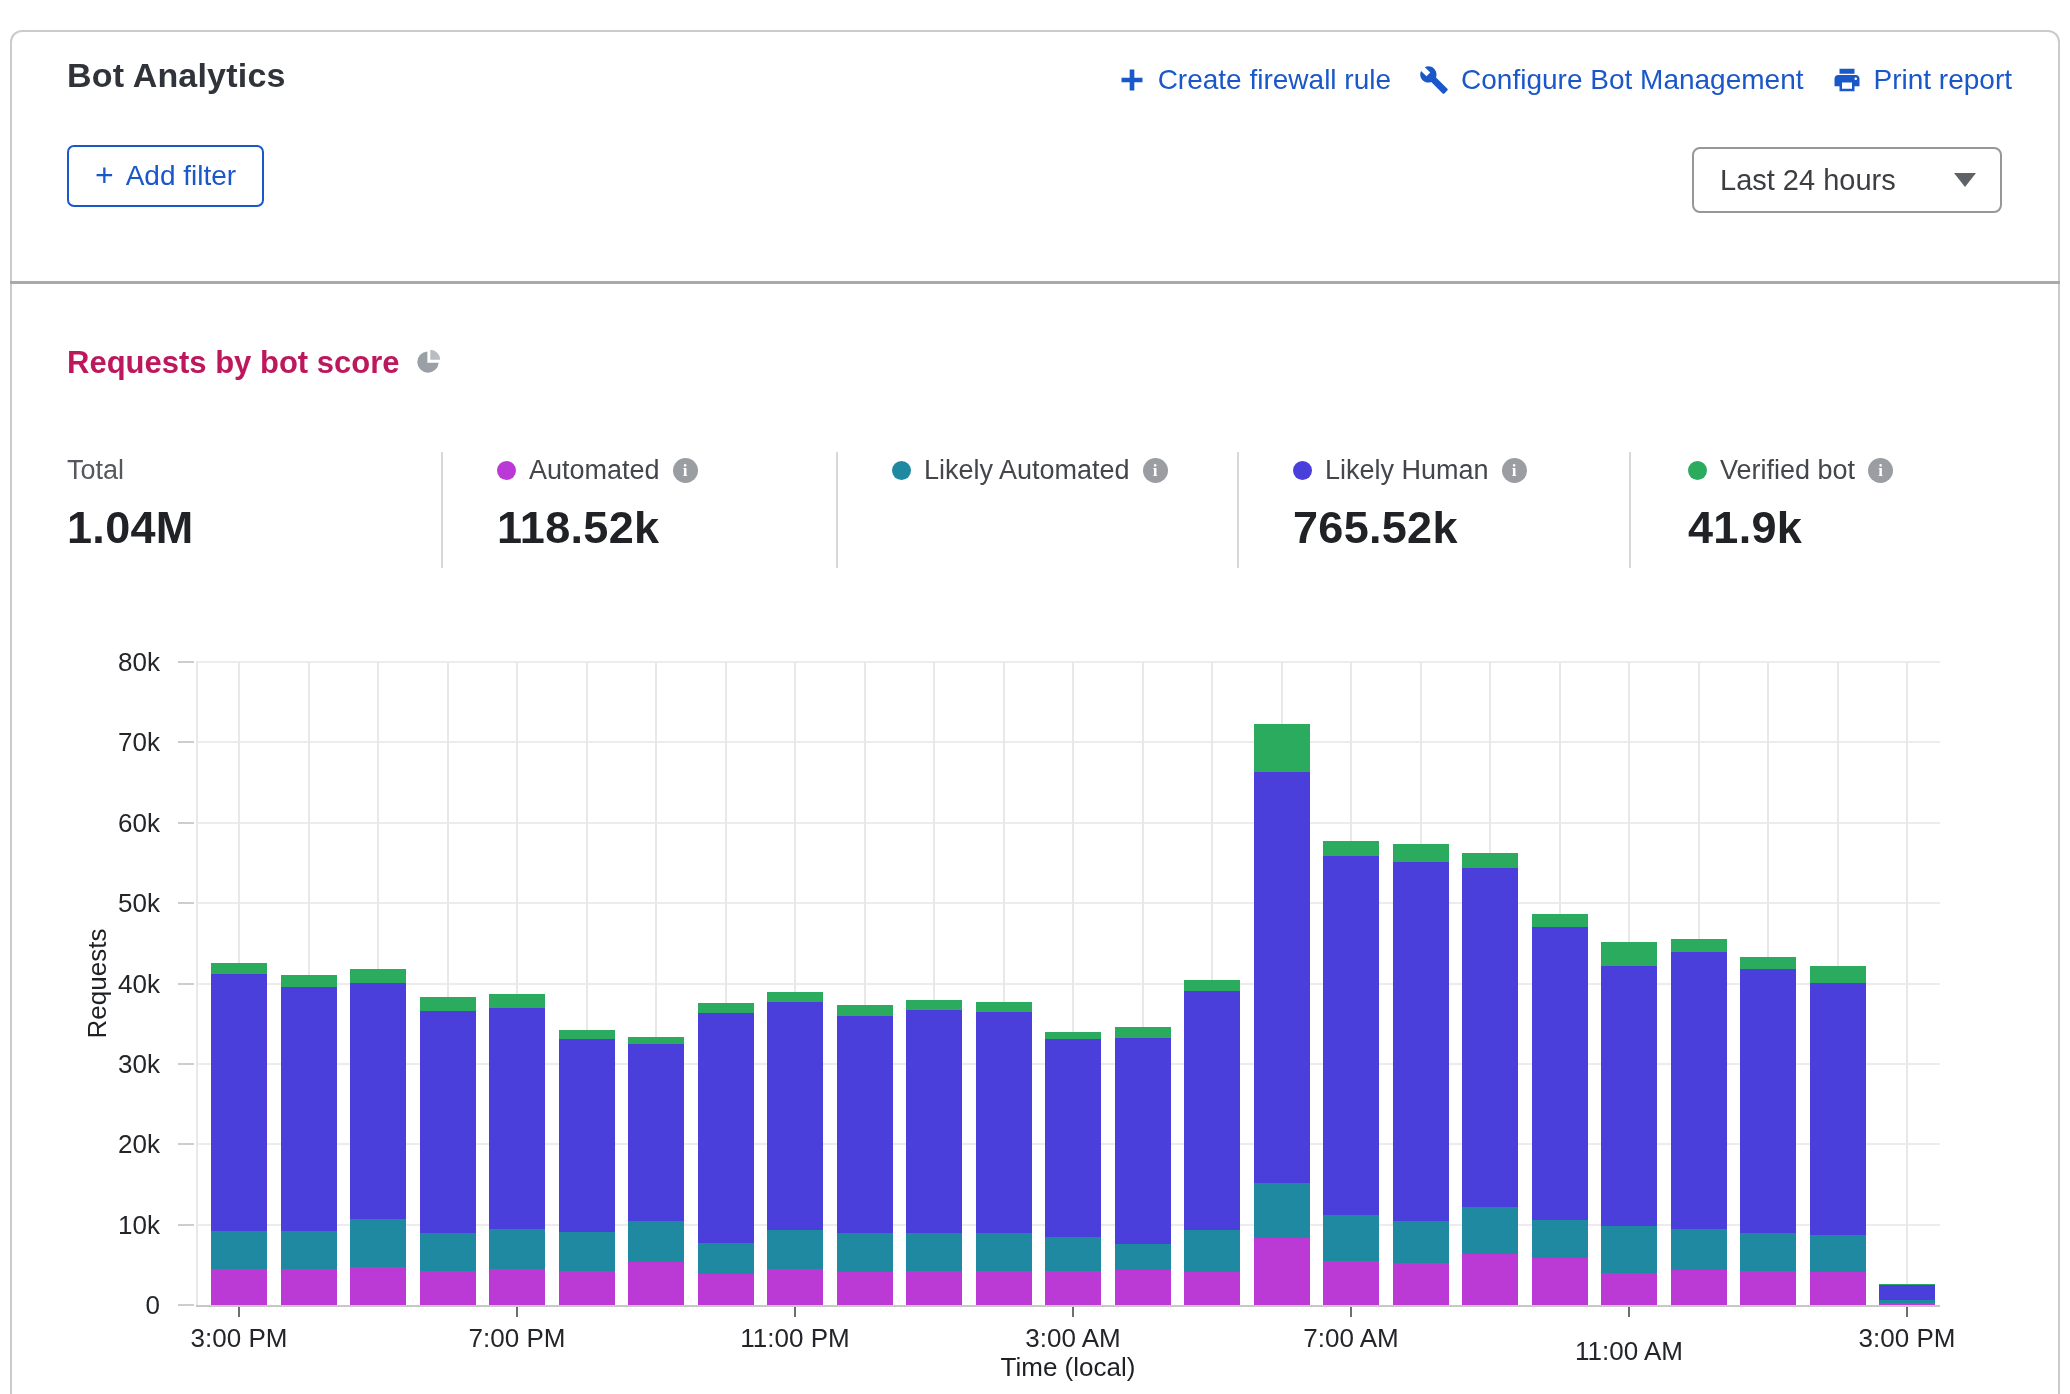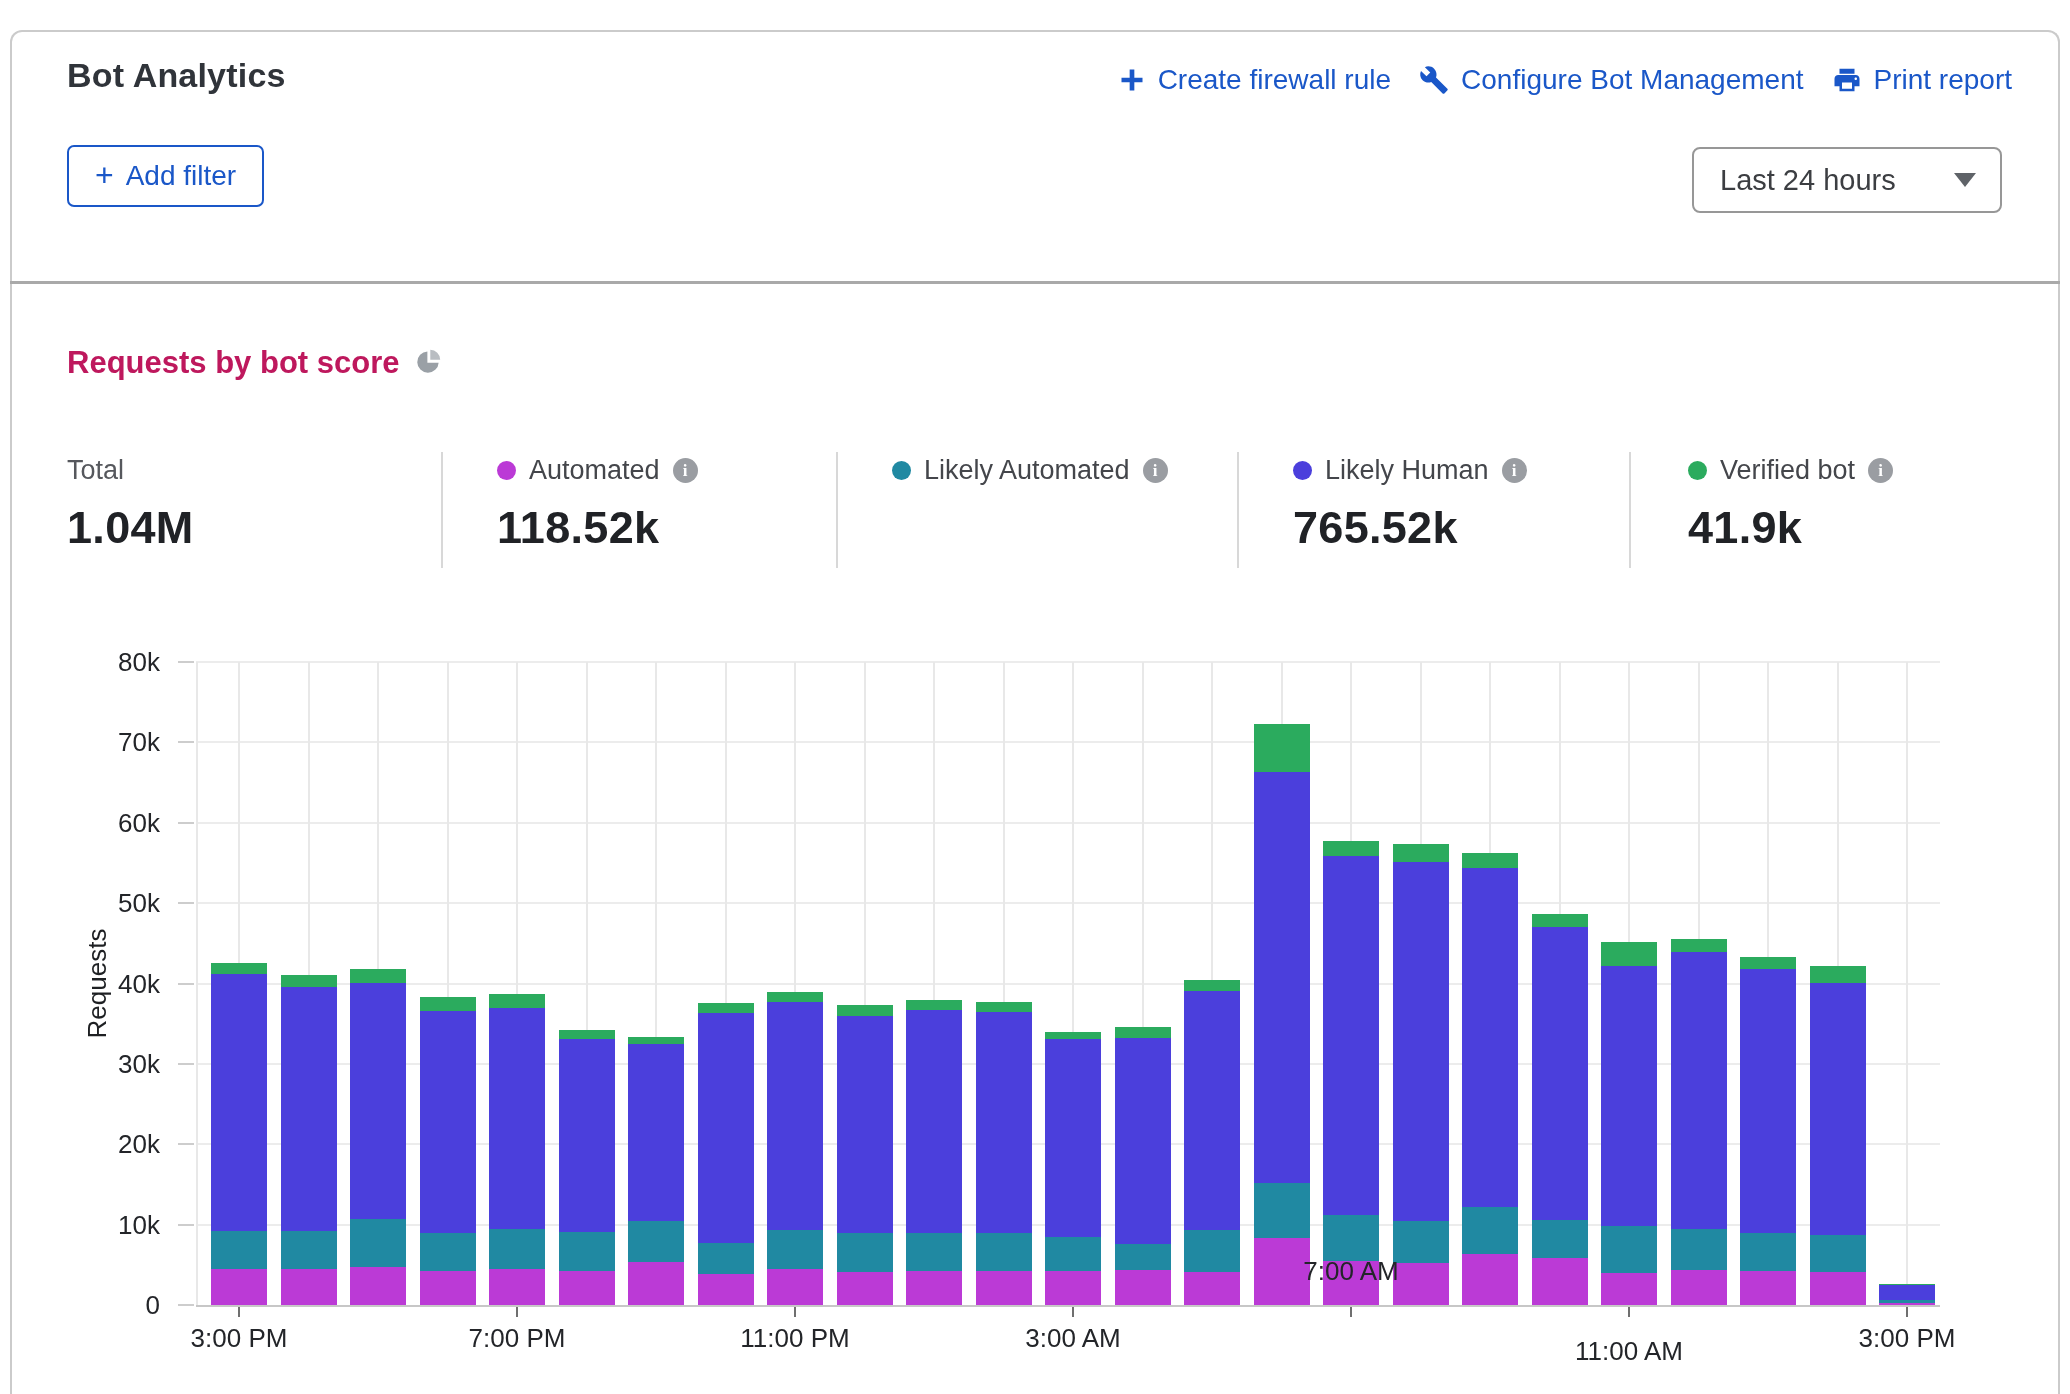--- a/index.html
+++ b/index.html
@@ -175,20 +175,21 @@
   </div>
   <div class="stat-value">41.9k</div>
 </div>
 <div class="stat-divider" style="left:441px;"></div>
 <div class="stat-divider" style="left:836px;"></div>
 <div class="stat-divider" style="left:1237px;"></div>
 <div class="stat-divider" style="left:1629px;"></div>
 
 <div id="chart-layer">
   <div class="axis-title" id="ylabel-title" style="left:-23px; top:968px;">Requests</div>
+  <div class="axis-title" id="xlabel-title" style="left:196px; top:1352px; width:1744px;">Time (local)</div>
 <div class="ytick" style="left: 178px; top: 1304px;"></div>
     <div class="ylab" style="left: 30px; top: 1289px;">0</div>
     <div class="hgrid" style="left: 196px; top: 1223.62px; width: 1744px;"></div>
     <div class="ytick" style="left: 178px; top: 1223.62px;"></div>
     <div class="ylab" style="left: 30px; top: 1208.62px;">10k</div>
     <div class="hgrid" style="left: 196px; top: 1143.25px; width: 1744px;"></div>
     <div class="ytick" style="left: 178px; top: 1143.25px;"></div>
     <div class="ylab" style="left: 30px; top: 1128.25px;">20k</div>
     <div class="hgrid" style="left: 196px; top: 1062.88px; width: 1744px;"></div>
     <div class="ytick" style="left: 178px; top: 1062.88px;"></div>
@@ -387,18 +388,18 @@
     <div class="axis-line" style="left: 196px; top: 1305px; width: 1744px;"></div>
     <div class="xtick" style="left: 238px; top: 1307px;"></div>
     <div class="xlab" style="left: 139px; top: 1323px;">3:00 PM</div>
     <div class="xtick" style="left: 516px; top: 1307px;"></div>
     <div class="xlab" style="left: 417px; top: 1323px;">7:00 PM</div>
     <div class="xtick" style="left: 794px; top: 1307px;"></div>
     <div class="xlab" style="left: 695px; top: 1323px;">11:00 PM</div>
     <div class="xtick" style="left: 1072px; top: 1307px;"></div>
     <div class="xlab" style="left: 973px; top: 1323px;">3:00 AM</div>
     <div class="xtick" style="left: 1350px; top: 1307px;"></div>
-    <div class="xlab" style="left: 1251px; top: 1256px;">7:00 AM</div>
+    <div class="xlab" style="left: 1251px; top: 1323px;">7:00 AM</div>
     <div class="xtick" style="left: 1628px; top: 1307px;"></div>
     <div class="xlab" style="left: 1529px; top: 1323px; margin-top: 13px;">11:00 AM</div>
     <div class="xtick" style="left: 1906px; top: 1307px;"></div>
     <div class="xlab" style="left: 1807px; top: 1323px;">3:00 PM</div>
   </div>
 
 </body></html>

